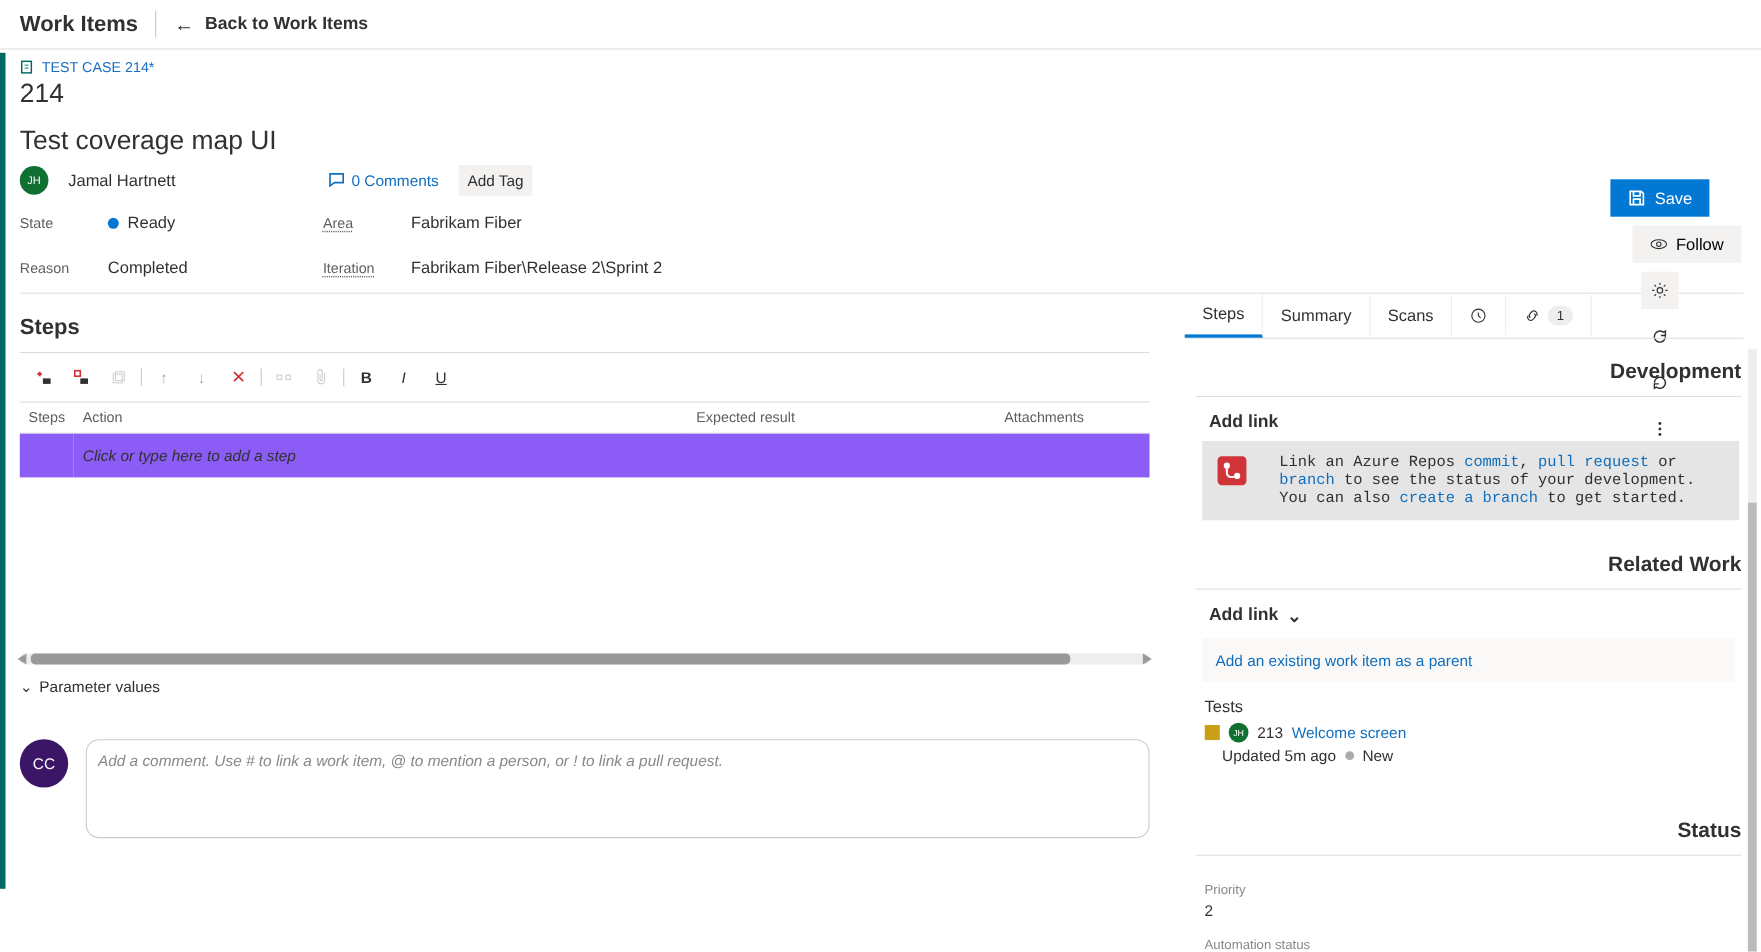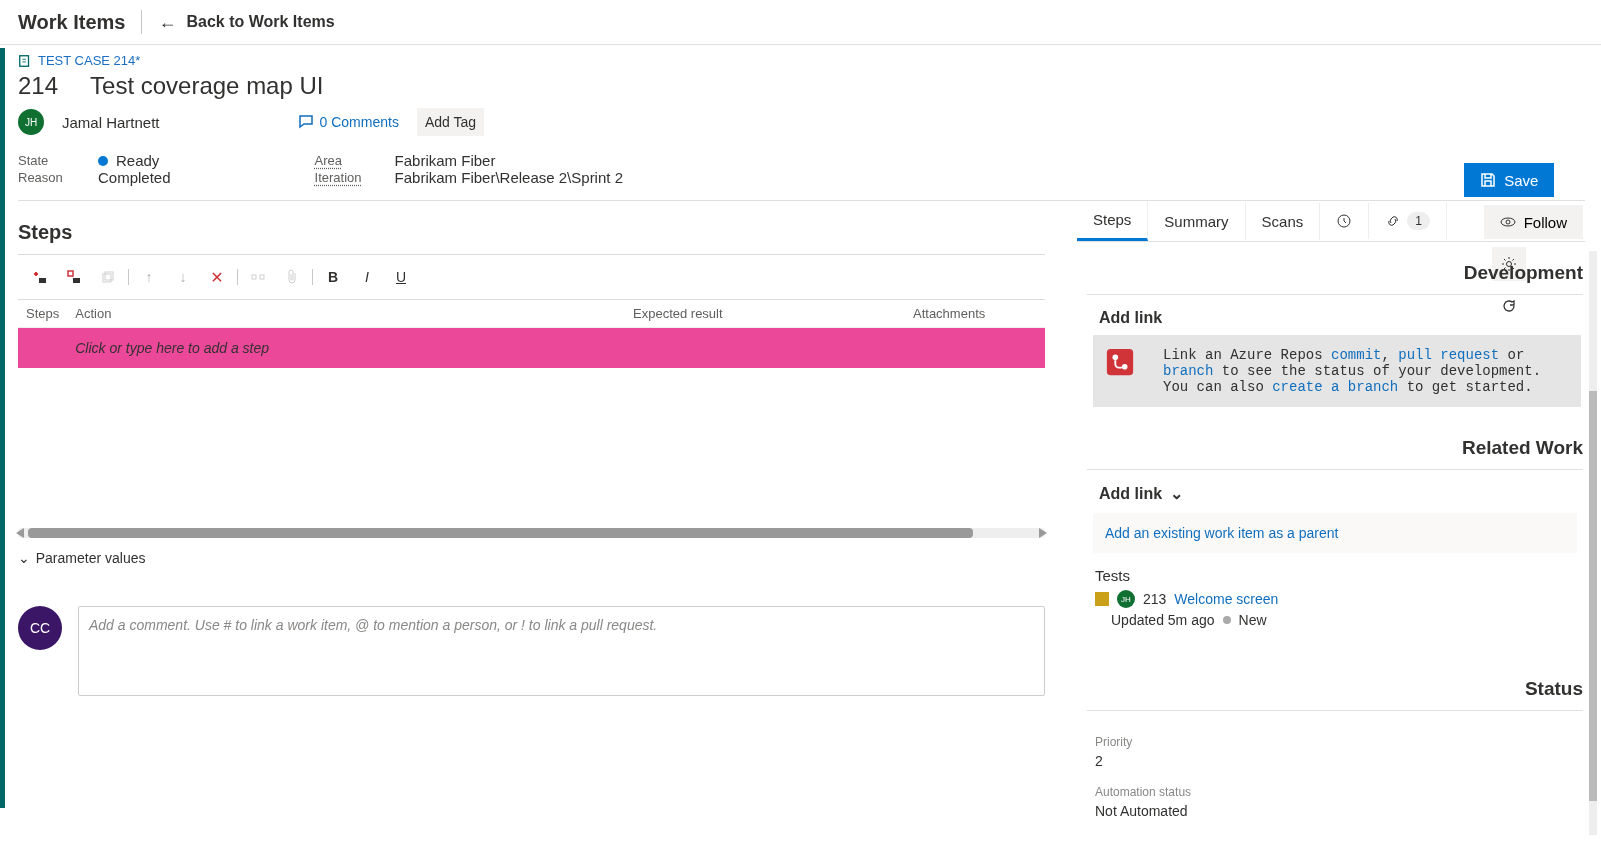--- a/index.html
+++ b/index.html
@@ -11,39 +11,39 @@
     .back-link { display: flex; align-items: center; gap: 10px; cursor: pointer; font-size: 16px; font-weight: 600;}
     .arrow-left { font-size: 18px; }
 
     .left-accent { position: absolute; left: 0; top: 48px; width: 5px; height: 760px; background: #006666; }
 
     .content { padding: 0 16px 0 16px; position: relative; margin-left: 2px;}
 
     .breadcrumb { display: flex; align-items: center; gap: 6px; padding: 8px 0 4px; color: #1b6ec2; font-size: 13px; }
     .breadcrumb svg { width: 14px; height: 14px; }
 
-    .title-row { display: flex; align-items: baseline; gap: 32px; padding-bottom: 8px; }
+    .title-row { display: flex; align-items: baseline; gap: 14px; padding-bottom: 8px; flex-direction: column; }
     .title-row .id { font-size: 24px; }
     .title-row .title-text { font-size: 24px; }
 
     .meta-row { display: flex; align-items: center; gap: 18px; padding-bottom: 10px; }
     .avatar-jh { width: 26px; height: 26px; border-radius: 50%; background: #0f7032; color: #fff; font-size: 10px; display: flex; align-items: center; justify-content: center; }
     .assignee-name { font-size: 15px; }
     .comments-link { color: #106ebe; display: flex; align-items: center; gap: 6px; cursor: pointer; margin-left: 120px;}
     .add-tag { background: #f3f2f1; padding: 6px 8px; cursor: pointer; }
 
     .actions-bar { position: absolute; right: 18px; top: 118px; display: flex; align-items: center; gap: 8px; flex-direction: column; }
     .btn { display: flex; align-items: center; gap: 8px; padding: 6px 16px; cursor: pointer; border: none; font-size: 15px; height: 34px; }
     .btn.primary { background: #0078d4; color: #fff; }
     .btn.secondary { background: #f3f2f1; margin-left: 48px; }
     .icon-btn { width: 34px; height: 34px; display: flex; align-items: center; justify-content: center; cursor: pointer; }
     .icon-btn.boxed { background: #f3f2f1; }
 
     .fields-row { display: flex; gap: 60px; border-bottom: 1px solid #e0e0e0; padding: 6px 0 14px; }
-    .field-col { display: flex; flex-direction: column; gap: 0; }
+    .field-col { display: flex; flex-direction: column; gap: 24px; }
     .field { display: flex; gap: 24px; align-items: center; }
     .field .label { width: 56px; color: #605e5c; font-size: 13px; text-decoration: underline dotted; text-underline-offset: 3px;}
     .field .label.nolabelunderline { text-decoration: none;}
     .field .value { font-size: 15px; display: flex; align-items: center; gap: 8px;}
     .state-dot { width: 10px; height: 10px; border-radius: 50%; background: #0078d4; display: inline-block;}
 
     .main-body { display: flex; gap: 30px; }
     .main-left { flex: 1; padding-top: 20px; padding-right: 10px;}
     .main-right { width: 500px; padding-top: 0; border-left: none; position: relative;}
 
@@ -51,34 +51,34 @@
     .steps-box { border-top: 1px solid #ddd; }
     .toolbar { display: flex; gap: 6px; align-items: center; padding: 8px 8px; border-bottom: 1px solid #ddd;}
     .toolbar .tb-btn { width: 28px; height: 28px; display: flex; align-items: center; justify-content: center; cursor: pointer; color: #323130;}
     .toolbar .sep { width: 1px; height: 16px; background: #c8c8c8; }
     .toolbar .disabled { opacity: 0.4; pointer-events: none;}
     .del-x { color: #d13438; font-size: 16px;}
 
     .steps-table { border-collapse: collapse; width: 100%; }
     .steps-table th { text-align: left; font-weight: 400; color: #605e5c; font-size: 13px; padding: 6px 8px; border-bottom: 1px solid #eee;}
     .steps-table td { padding: 12px 8px;}
-    .placeholder-row { background: #ec4899; font-style: italic; color: #323130; padding-left: 40px;}
+    .placeholder-row { background: #8b5cf6; font-style: italic; color: #323130; padding-left: 40px;}
 
     .scrollbar-sim { height: 10px; background: #eee; margin-top: 160px; position: relative; border-radius: 4px;}
     .scrollbar-sim .thumb { position: absolute; left: 10px; width: 92%; height: 10px; background: #999; border-radius: 4px;}
     .scrollbar-sim::before, .scrollbar-sim::after { content:''; position:absolute; top:0; width:0;height:0;border-top:5px solid transparent;border-bottom:5px solid transparent;}
     .scrollbar-sim::before { left:-2px; border-right:8px solid #999;}
     .scrollbar-sim::after { right:-2px; border-left:8px solid #999;}
 
     .param-row { display: flex; align-items: center; gap: 6px; margin-top: 12px; font-size: 14px; cursor: pointer;}
 
     .discussion { margin-top: 40px; }
     .disc-box { display: flex; gap: 16px; margin-top: 12px;}
     .avatar-cc { width: 44px; height: 44px; border-radius: 50%; background: #3b1566; color: #fff; display: flex; align-items: center; justify-content: center; font-size: 14px;}
-    .comment-input { flex:1; border: 1px solid #ccc; border-radius: 2px; padding: 10px; min-height: 90px; font-style: italic; color: #8a8886; font-size: 14px;}
+    .comment-input { flex:1; border: 1px solid #ccc; border-radius: 12px; padding: 10px; min-height: 90px; font-style: italic; color: #8a8886; font-size: 14px;}
 
     .tabs-row { display: flex; align-items: center; border-bottom: 1px solid #e0e0e0; margin-left: -8px; }
     .tab { padding: 10px 16px; cursor: pointer; font-size: 15px; border-right: 1px solid #eee; white-space: nowrap;}
     .tab.active { border-bottom: 3px solid #0078d4; font-weight: 400;}
     .tab.small { display:flex; align-items:center; gap:6px;}
     .badge { background: #eee; border-radius: 10px; padding: 0 8px; font-size: 12px; height: 18px; display:flex; align-items:center;}
 
     .side-section { padding: 20px 2px 10px; }
     .side-section h3 { font-size: 19px; font-weight: 600; margin-bottom: 10px; text-align: right;}
     .side-section .sub-heading { font-size: 16px; font-weight: 600; margin-bottom: 8px; padding-left: 12px;}
@@ -194,21 +194,21 @@
         <span class="value">
             <span class="state-dot"></span>
             <span>Ready</span>
           </span>
       </div>
       <div class="field">
         <span class="label nolabelunderline">Reason</span>
         <span class="value">Completed</span>
       </div>
     </div>
-    <div class="field-col" style="margin-left: 84px;">
+    <div class="field-col" style="margin-left: 63px;">
       <div class="field">
         <span class="label">Area</span>
         <span class="value">Fabrikam Fiber</span>
       </div>
       <div class="field">
         <span class="label">Iteration</span>
         <span class="value">Fabrikam Fiber\Release 2\Sprint 2</span>
       </div>
     </div>
   </div>

